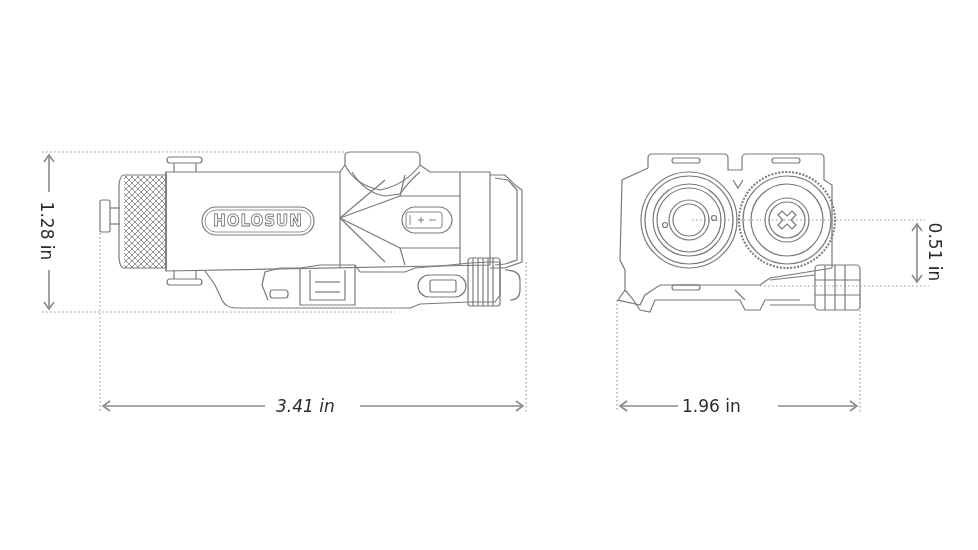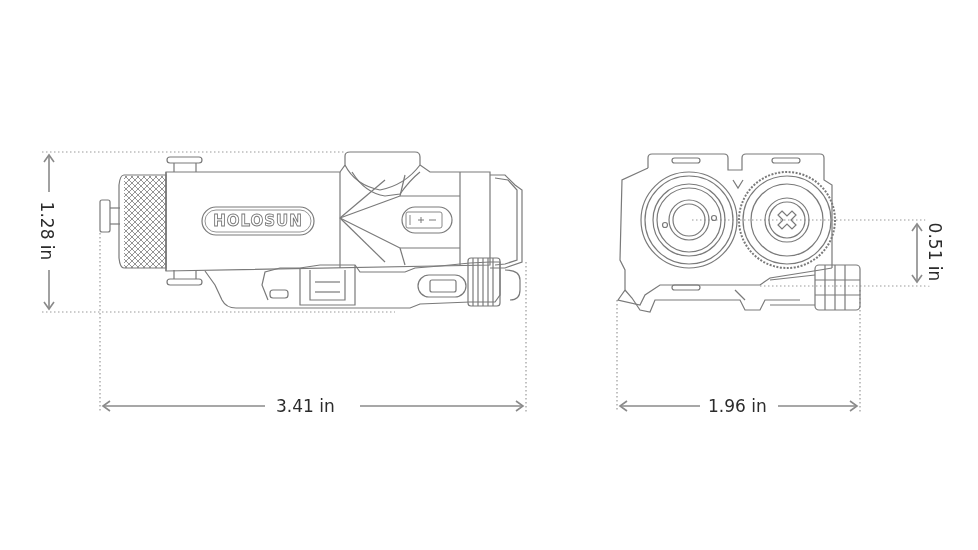--- a/index.html
+++ b/index.html
@@ -173,15 +173,15 @@
   </g>
 
   <g stroke="#8a8a8a" stroke-width="1.6" fill="none">
     <line x1="917" y1="224" x2="917" y2="282"></line>
     <path d="M912 231 L917 224 L922 231"></path>
     <path d="M912 275 L917 282 L922 275"></path>
   </g>
 </svg>
 
 <div class="dim-label vert" style="left:14px; top:221px; transform: rotate(90deg);">1.28 in</div>
-<div class="dim-label" style="left:272px; top:396px;">3.41 in</div>
-<div class="dim-label" style="left:704px; top:396px;text-align:right;">1.96 in</div>
+<div class="dim-label" style="left:272px; top:396px;font-style:italic;">3.41 in</div>
+<div class="dim-label" style="left:678px; top:396px;text-align:right;">1.96 in</div>
 <div class="dim-label vert" style="left:902px; top:242px; transform: rotate(90deg);">0.51 in</div>
 
 </body></html>

